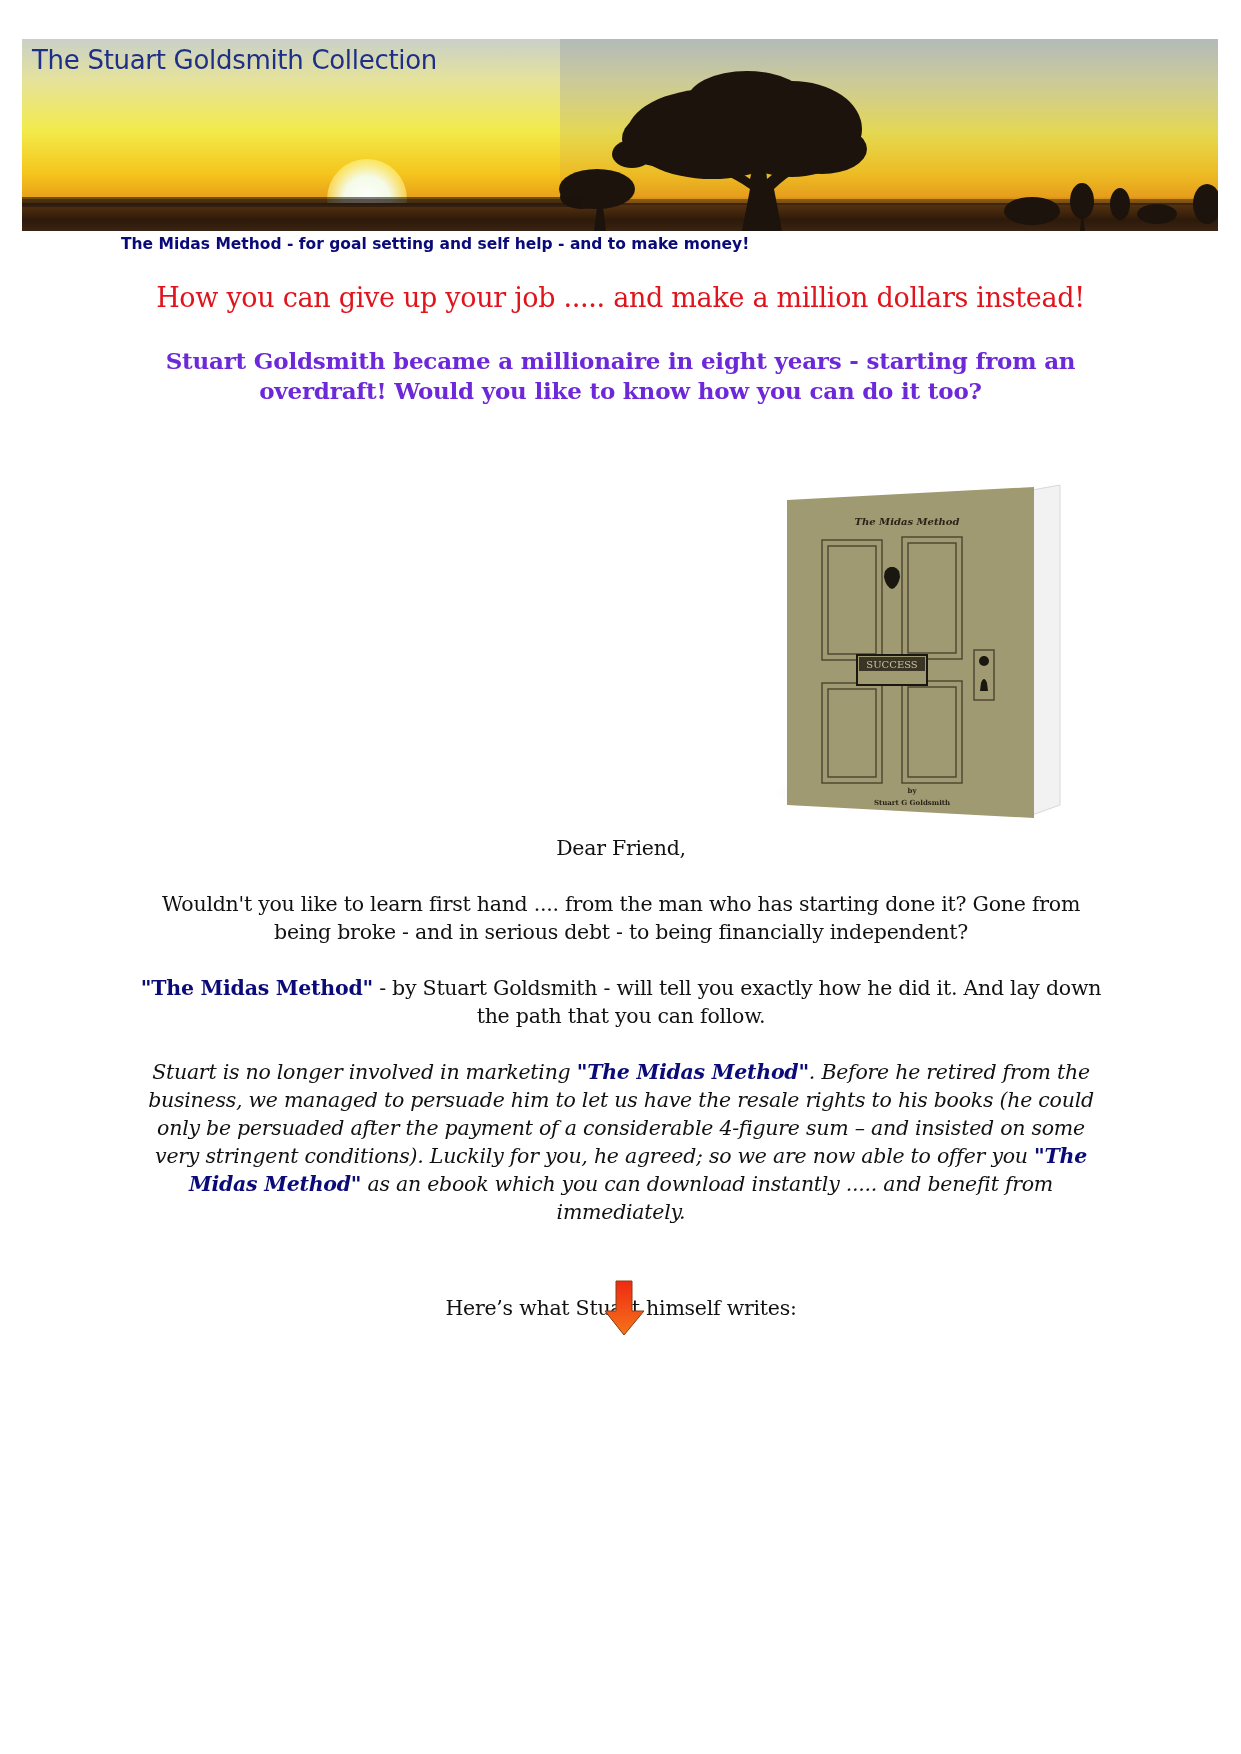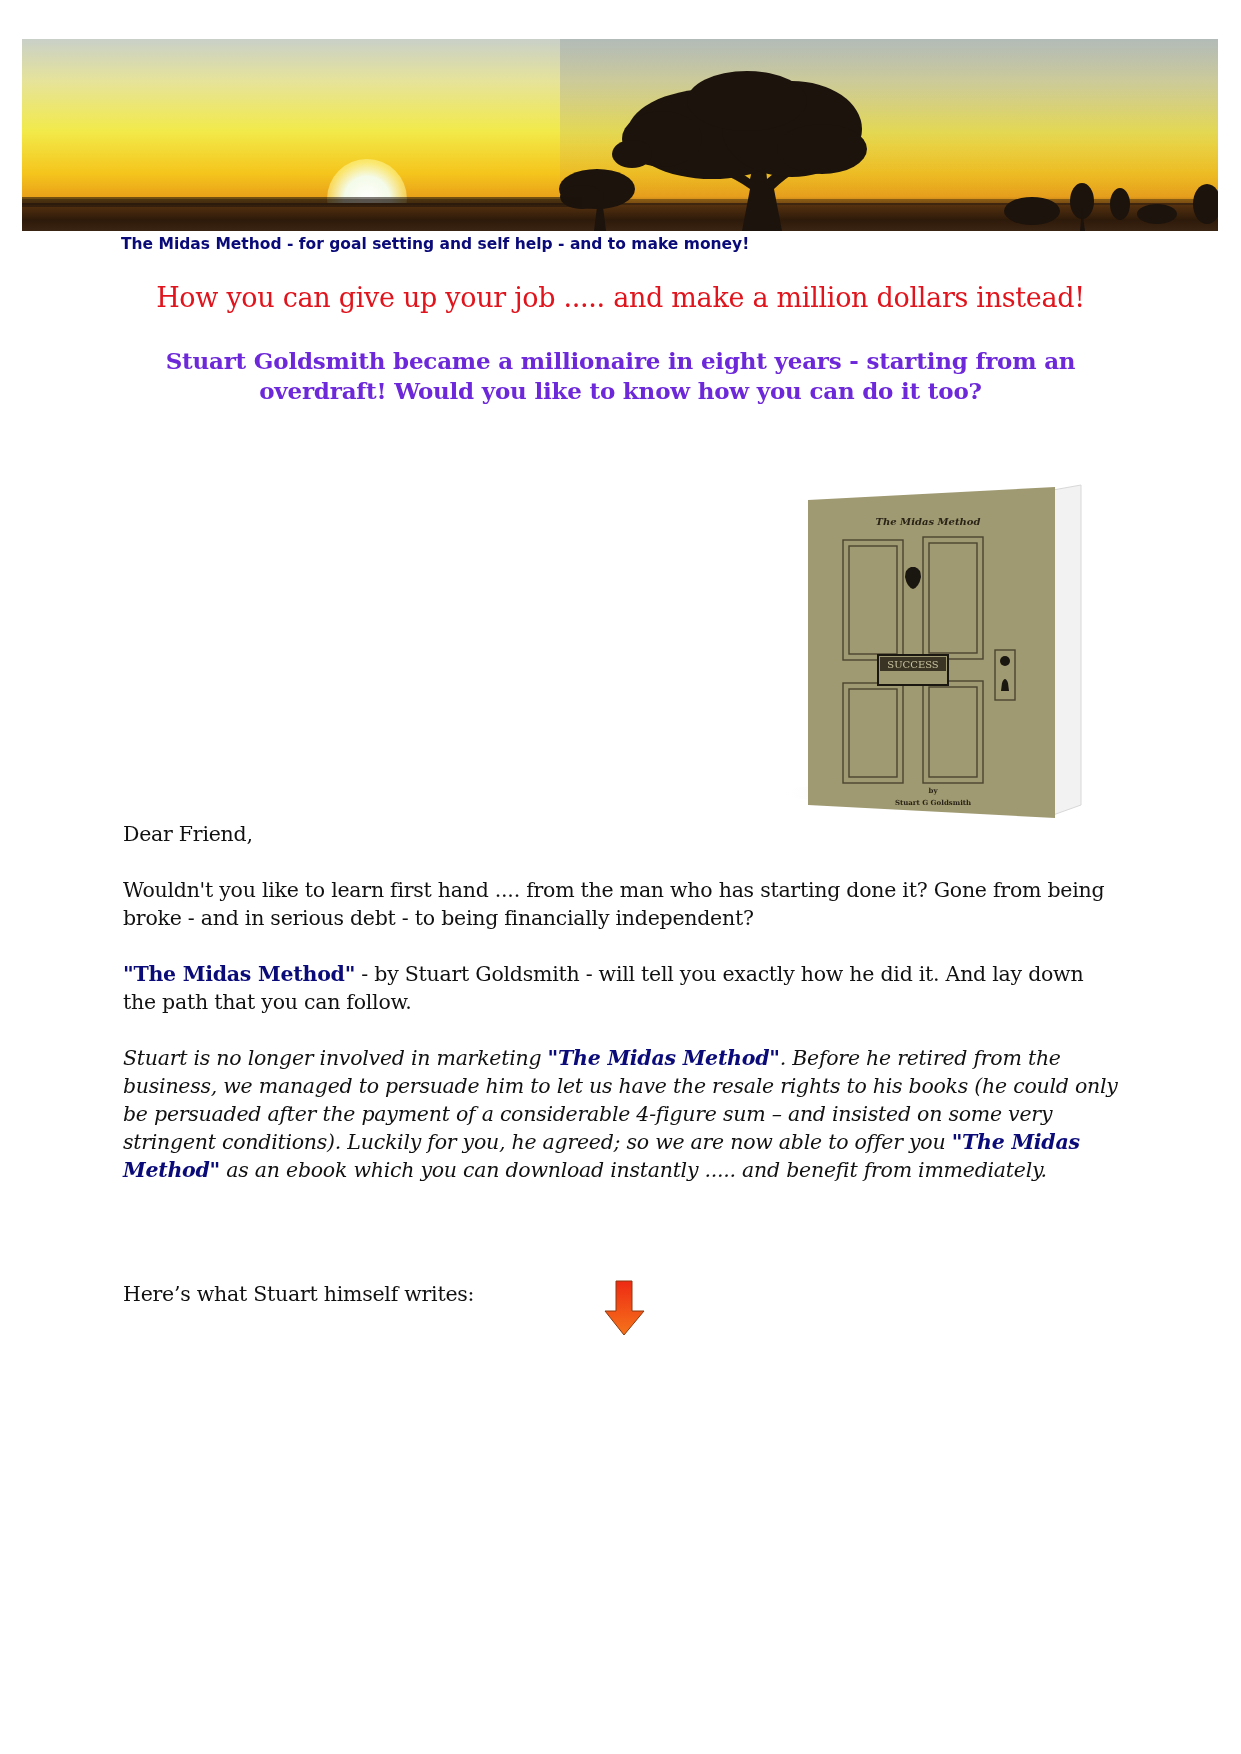--- a/index.html
+++ b/index.html
@@ -14,24 +14,24 @@
   .banner .ground { position: absolute; left: 0; bottom: 0; width: 100%; height: 28px;
     background: linear-gradient(to bottom, #5a3410 0%, #2e1a0a 60%, #3a2414 100%); }
   .banner svg { position: absolute; left: 0; top: 0; }
   .banner-title { position: absolute; left: 10px; top: 6px; font-family: "DejaVu Sans", sans-serif; font-size: 26px; color: #1e2f8a; letter-spacing: -0.3px; }
 
   .tagline { position: absolute; left: 121px; top: 235px; font-family: "DejaVu Sans", sans-serif; font-weight: bold; font-size: 15.5px; color: #0a0a78; text-align: right; }
 
   .headline { position: absolute; left: 0; width: 1241px; top: 282px; text-align: center; font-size: 27px; color: #e0141c; letter-spacing: -0.3px; }
   .subheadline { position: absolute; left: 150px; width: 941px; top: 346px; text-align: center; font-size: 23px; font-weight: bold; color: #6d28d9; line-height: 30px; letter-spacing: -0.2px; }
 
-  .book { position: absolute; left: 763px; top: 475px; width: 330px; height: 355px; }
+  .book { position: absolute; left: 742px; top: 475px; width: 330px; height: 355px; }
 
   .body-text { position: absolute; left: 121px; width: 1000px; font-size: 20.5px; line-height: 28px; color: #111; letter-spacing: -0.25px; }
-  .body-text p { margin: 2px; }
+  .body-text p { margin: 16px; text-align: center; }
   .hl { color: #0a0a78; font-weight: bold; }
 
   .arrow { position: absolute; left: 602px; top: 1277px; width: 46px; height: 62px; }
 </style>
 </head>
 <body>
 
 <div class="banner">
   <div class="skyright"></div>
   <div class="sun"></div>
@@ -55,20 +55,21 @@
       <ellipse cx="1060" cy="162" rx="12" ry="18"></ellipse>
       <path d="M1058 192 L1060 170 L1063 192 Z"></path>
       <ellipse cx="1098" cy="165" rx="10" ry="16"></ellipse>
       <ellipse cx="1135" cy="175" rx="20" ry="10"></ellipse>
       <ellipse cx="1185" cy="165" rx="14" ry="20"></ellipse>
 
       <rect x="0" y="158" width="560" height="10" opacity="0.55"></rect>
       <rect x="0" y="160" width="1196" height="6" opacity="0.4"></rect>
     </g>
   </svg>
+  <div class="banner-title">The Stuart Goldsmith Collection</div>
 </div>
 
 <div class="tagline">The Midas Method - for goal setting and self help - and to make money!</div>
 
 <div class="headline">How you can give up your job ..... and make a million dollars instead!</div>
 <div class="subheadline">Stuart Goldsmith became a millionaire in eight years - starting from an overdraft! Would you like to know how you can do it too?</div>
 
 <div class="book">
   <svg width="330" height="355" viewBox="0 0 330 355">
     <defs>

